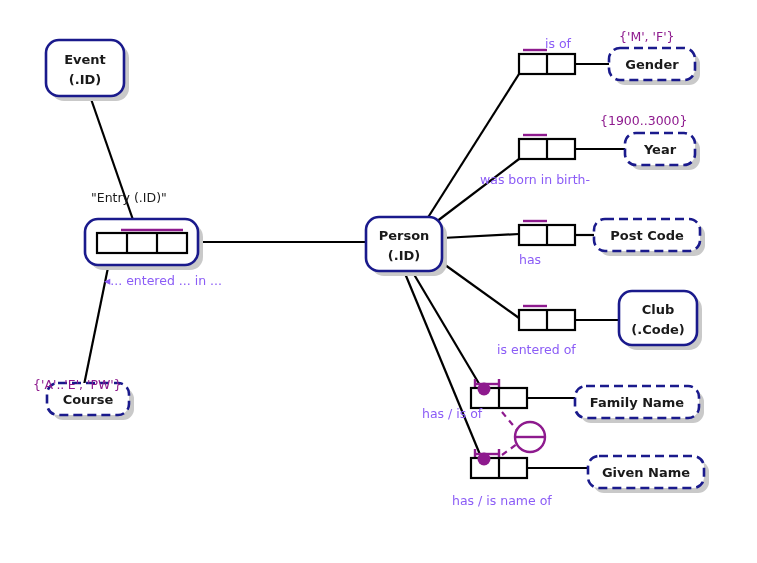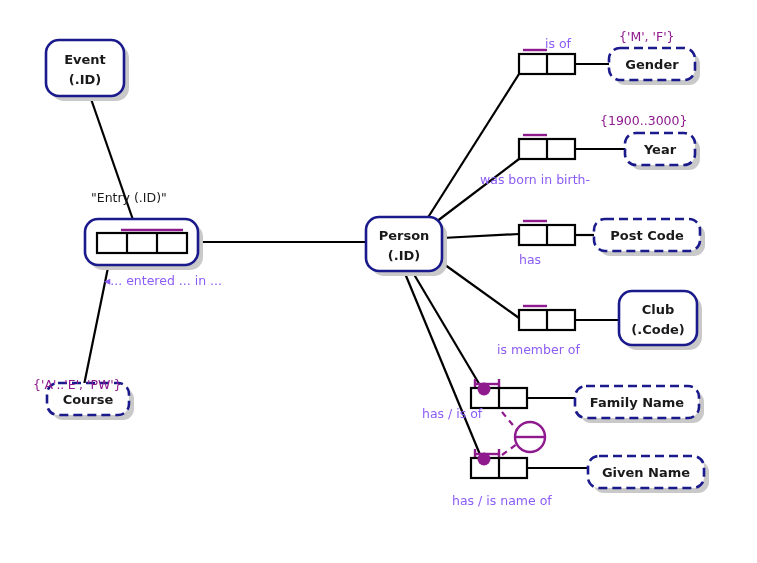--- a/index.html
+++ b/index.html
@@ -185,19 +185,19 @@
   </g>
 
 </svg>
 
 <div class="lbl ref" style="left:91px;top:190px;">"Entry (.ID)"</div>
 <div class="lbl" style="left:77px;top:273px;margin-left:27px;">◂... entered ... in ...</div>
 
 <div class="lbl" style="left:545px;top:36px;">is of</div>
 <div class="lbl" style="left:480px;top:166px;margin-top:6px;">was born in birth-</div>
 <div class="lbl" style="left:519px;top:252px;text-align:right;">has</div>
-<div class="lbl" style="left:497px;top:342px;">is member of</div>
+<div class="lbl" style="left:497px;top:342px;">is entered of</div>
 <div class="lbl" style="left:422px;top:406px;">has / is of</div>
 <div class="lbl" style="left:452px;top:493px;">has / is name of</div>
 
 <div class="lbl cons" style="left:619px;top:29px;">{'M', 'F'}</div>
 <div class="lbl cons" style="left:600px;top:113px;">{1900..3000}</div>
 <div class="lbl cons" style="left:33px;top:377px;">{'A'..'E', 'PW'}</div>
 
 </body></html>

